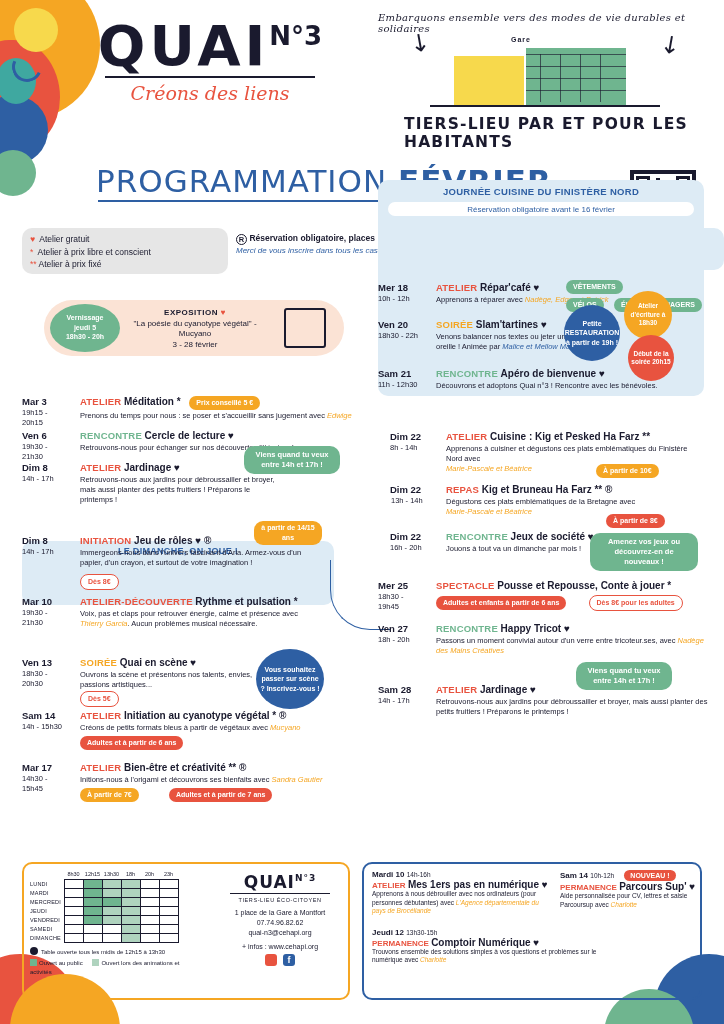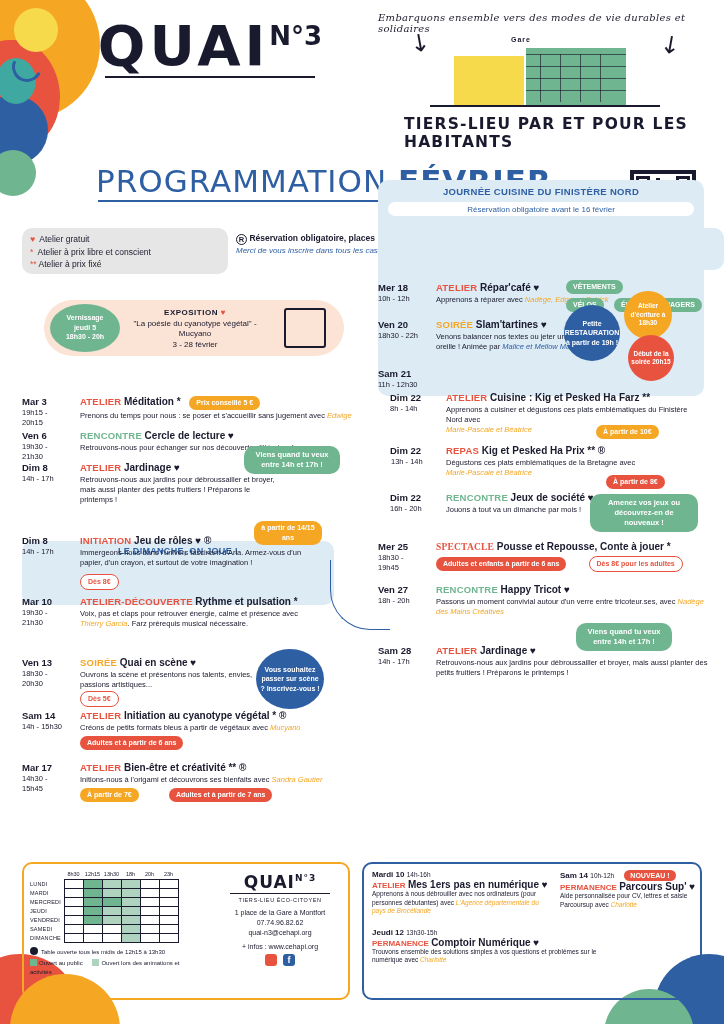--- a/index.html
+++ b/index.html
@@ -201,21 +201,21 @@
     font-size: 7.5px; color: #1a1a2e; line-height: 10px;
   }
   .ev-body { margin-left: 58px; }
   .ev-head { font-size: 9.5px; line-height: 12px; margin-bottom: 1px; }
   .ev-type { font-weight: bold; letter-spacing: .2px; }
   .t-atelier { color: #E8533F; }
   .t-rencontre { color: #6FB58F; }
   .t-soiree { color: #F5A623; }
   .t-initiation { color: #E8533F; }
   .t-repas { color: #E8533F; }
-  .t-spectacle { color: #E8533F; font-family: Liberation Serif, serif; }
+  .t-spectacle { color: #E8533F; }
   .t-cuisine { color: #E8533F; }
   .ev-name { font-weight: bold; font-size: 10px; color: #1a1a2e; }
   .ev-desc { font-size: 7.5px; line-height: 10px; color: #1a1a2e; }
   .nm { color: #F5A623; font-style: italic; }
   .nm-b { color: #2E5FA3; font-style: italic; }
 
   
   .pill {
     display: inline-block; border-radius: 9px; padding: 2px 7px;
     font-size: 7px; font-weight: bold; line-height: 10px;
@@ -389,20 +389,21 @@
   <div class="blob blob-teal-tl"></div>
   <div class="blob blob-bottom-left"></div>
   <div class="blob blob-bottom-left2"></div>
   <div class="blob blob-bottom-right"></div>
   <div class="blob blob-bottom-right2"></div>
 
   <div class="header">
     <div class="logo-wrap">
       <div class="logo-quai"><span>QUAI</span><span class="logo-sup">N°3</span></div>
       <div class="logo-underline"></div>
+      <div class="logo-tag">Créons des liens</div>
     </div>
     <div class="logo-arc"></div>
 
     <div class="tagline-top">Embarquons ensemble vers des modes de vie durables et solidaires</div>
     <div class="arrow-left-hdr">↘</div>
     <div class="arrow-right-hdr">↘</div>
 
     <div class="building">
       <div class="bld-yellow"></div>
       <div class="bld-green"></div>
@@ -526,21 +527,21 @@
       </div>
       <div class="pill pill-orange badge-abs" style="left:232px; top:-14px; width:68px; text-align:center">à partir de 14/15 ans</div>
     </div>
 
     <div class="ev" style="margin-top:20px">
       <div class="pill pill-outline-red badge-abs" style="left:58px; top:-14px">Dès 8€</div>
       <div class="ev-date" style="top:8px">Mar 10</div>
       <div class="ev-hours" style="top:20px">19h30 -<br>21h30</div>
       <div class="ev-body" style="padding-top:8px">
         <div class="ev-head"><span class="ev-type t-atelier">ATELIER-DÉCOUVERTE</span> <span class="ev-name">Rythme et pulsation *</span></div>
-        <div class="ev-desc"><span>Voix, pas et claps pour retrouver énergie, calme et présence avec </span><br><span class="nm">Thierry Garcia</span><span>. Farz prérequis musical nécessaire.</span></div>
+        <div class="ev-desc"><span>Voix, pas et claps pour retrouver énergie, calme et présence avec </span><br><span class="nm">Thierry Garcia</span><span>. Aucun problèmes musical nécessaire.</span></div>
       </div>
     </div>
 
     <div class="ev" style="margin-top:28px">
       <div class="ev-date">Ven 13</div>
       <div class="ev-hours">18h30 -<br>20h30</div>
       <div class="ev-body" style="width:178px">
         <div class="ev-head"><span class="ev-type t-soiree">SOIRÉE</span> <span class="ev-name">Quai en scène ♥</span></div>
         <div class="ev-desc">Ouvrons la scène et présentons nos talents, envies, passions artistiques...</div>
       </div>
@@ -592,37 +593,41 @@
         <div class="ev-desc"><span>Venons balancer nos textes ou jeter une oreille ! Animée par </span><span class="nm-b">Malice et Mellow Man.</span></div>
       </div>
       <div class="bubble-blue-round" style="left:186px; top:-14px; width:56px; height:56px; padding:3px">Petite RESTAURATION à partir de 19h !</div>
       <div class="bubble-orange-round" style="left:246px; top:-28px; width:48px; height:48px; padding:3px">Atelier d'écriture à 18h30</div>
       <div class="bubble-red-round" style="left:250px; top:16px; width:46px; height:46px; padding:3px">Début de la soirée 20h15</div>
     </div>
 
     <div class="ev" style="margin-top:16px">
       <div class="ev-date">Sam 21</div>
       <div class="ev-hours">11h - 12h30</div>
+      <div class="ev-body">
+        <div class="ev-head"><span class="ev-type t-rencontre">RENCONTRE</span> <span class="ev-name">Apéro de bienvenue ♥</span></div>
+        <div class="ev-desc">Découvrons et adoptons Quai n°3 ! Rencontre avec les bénévoles.</div>
+      </div>
     </div>
 
     <div class="ev" style="margin-top:40px">
       <div class="ev-date" style="left:12px">Dim 22</div>
       <div class="ev-hours" style="left:12px">8h - 14h</div>
       <div class="ev-body" style="margin-left:68px; width:250px">
         <div class="ev-head"><span class="ev-type t-cuisine">ATELIER</span> <span class="ev-name">Cuisine : Kig et Pesked Ha Farz **</span></div>
         <div class="ev-desc"><span>Apprenons à cuisiner et dégustons ces plats emblématiques du Finistère Nord avec </span><br><span class="nm">Marie-Pascale et Béatrice</span></div>
       </div>
       <div class="pill pill-orange badge-abs" style="left:218px; top:33px">À partir de 10€</div>
     </div>
 
     <div class="ev" style="margin-top:10px">
       <div class="ev-date" style="left:12px">Dim 22</div>
       <div class="ev-hours" style="left:13px">13h - 14h</div>
       <div class="ev-body" style="margin-left:68px; width:250px">
-        <div class="ev-head"><span class="ev-type t-repas">REPAS</span> <span class="ev-name">Kig et Pesked Ha Prix ** ®</span></div>
+        <div class="ev-head"><span class="ev-type t-repas">REPAS</span> <span class="ev-name">Kig et Bruneau Ha Farz ** ®</span></div>
         <div class="ev-desc"><span>Dégustons ces plats emblématiques de la Bretagne avec </span><br><span class="nm">Marie-Pascale et Béatrice</span></div>
       </div>
       <div class="pill pill-red badge-abs" style="left:228px; top:30px">À partir de 8€</div>
     </div>
 
     <div class="ev" style="margin-top:14px">
       <div class="ev-date" style="left:12px">Dim 22</div>
       <div class="ev-hours" style="left:12px">16h - 20h</div>
       <div class="ev-body" style="margin-left:68px; width:150px">
         <div class="ev-head"><span class="ev-type t-rencontre">RENCONTRE</span> <span class="ev-name">Jeux de société ♥</span></div>

